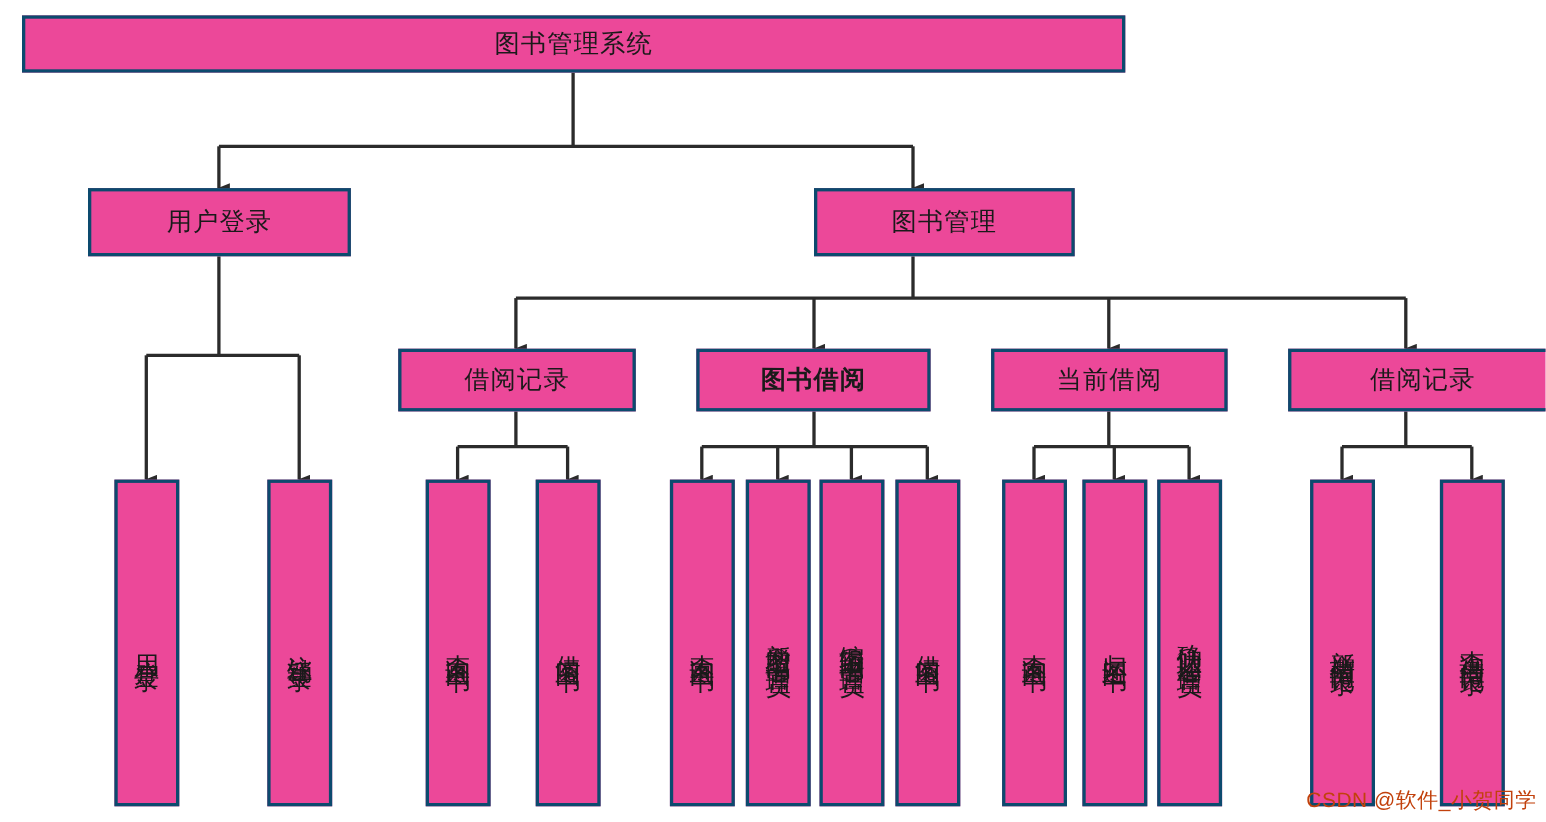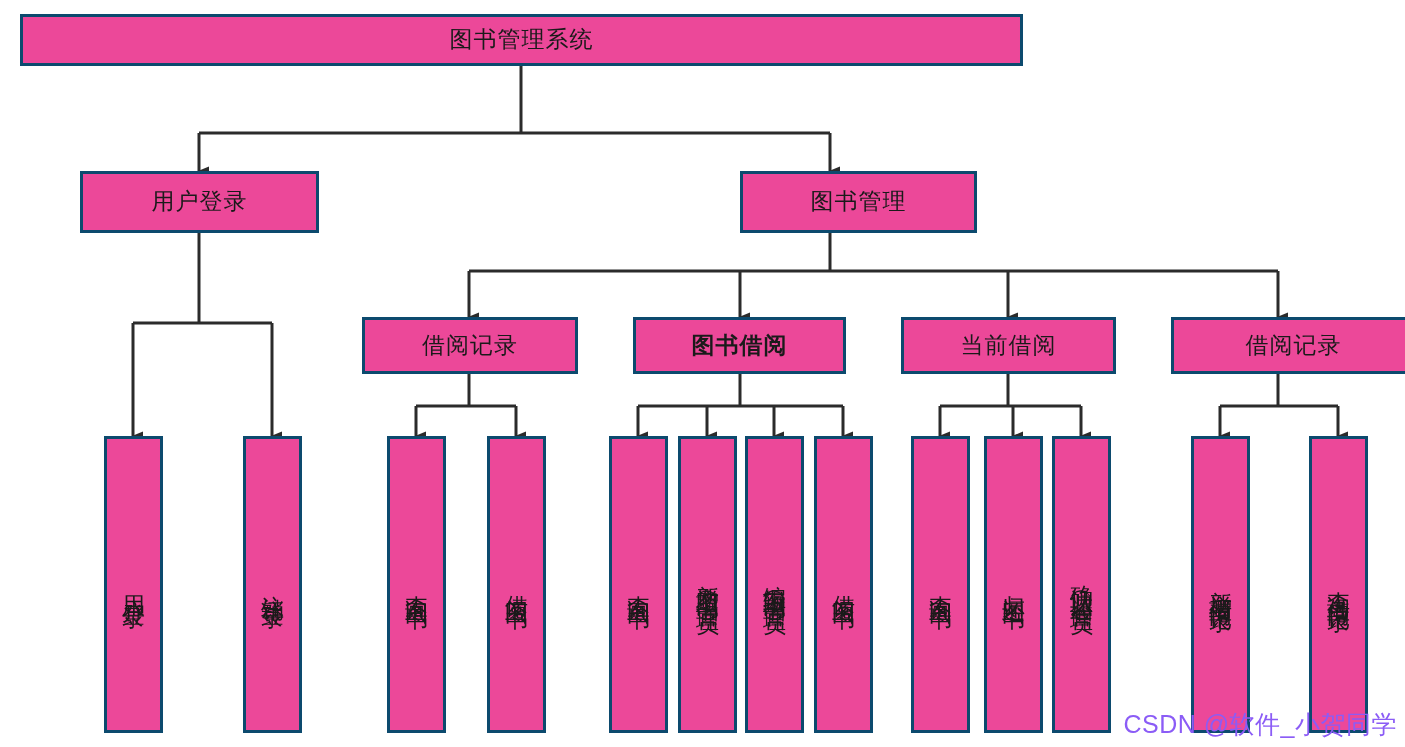--- a/index.html
+++ b/index.html
@@ -54,22 +54,22 @@
     left: 0;
     top: 0;
     width: 1405px;
     height: 747px;
     pointer-events: none;
   }
   #watermark {
     position: absolute;
     right: 8px;
     bottom: 6px;
-    font-size: 25px;
-    color: #8b5cf6;
+    font-size: 19px;
+    color: #c2410c;
     letter-spacing: 0.5px;
     white-space: nowrap;
     margin-top: 29px;
   }
 </style>
 </head>
 <body>
 
 <div id="diagram-root">
 

